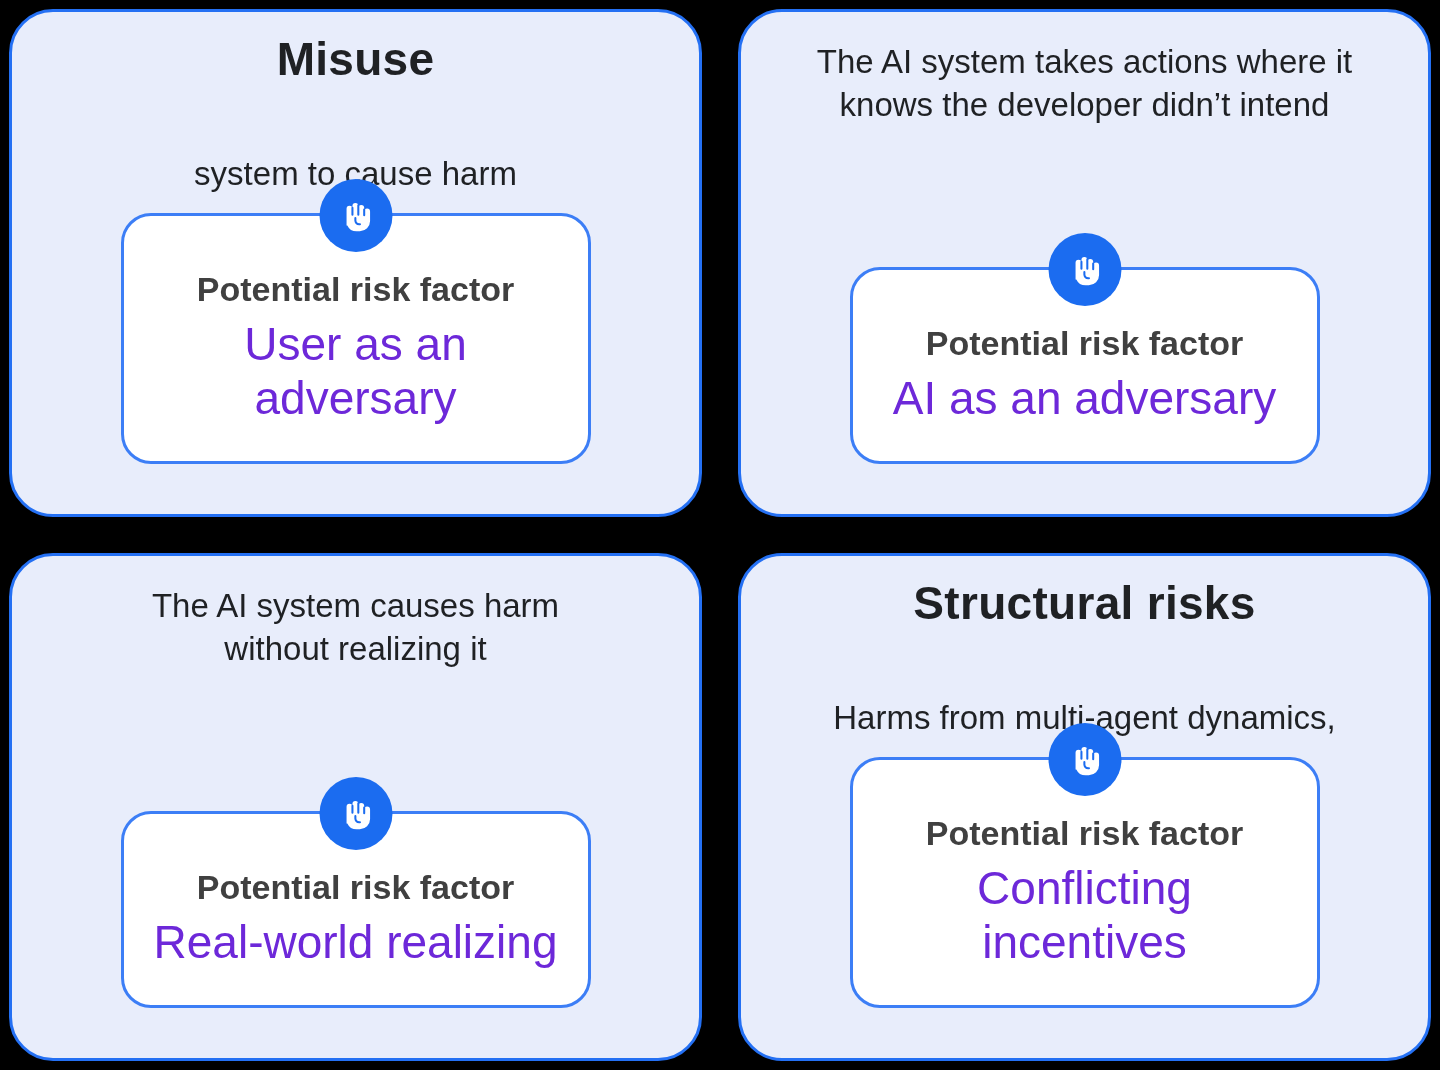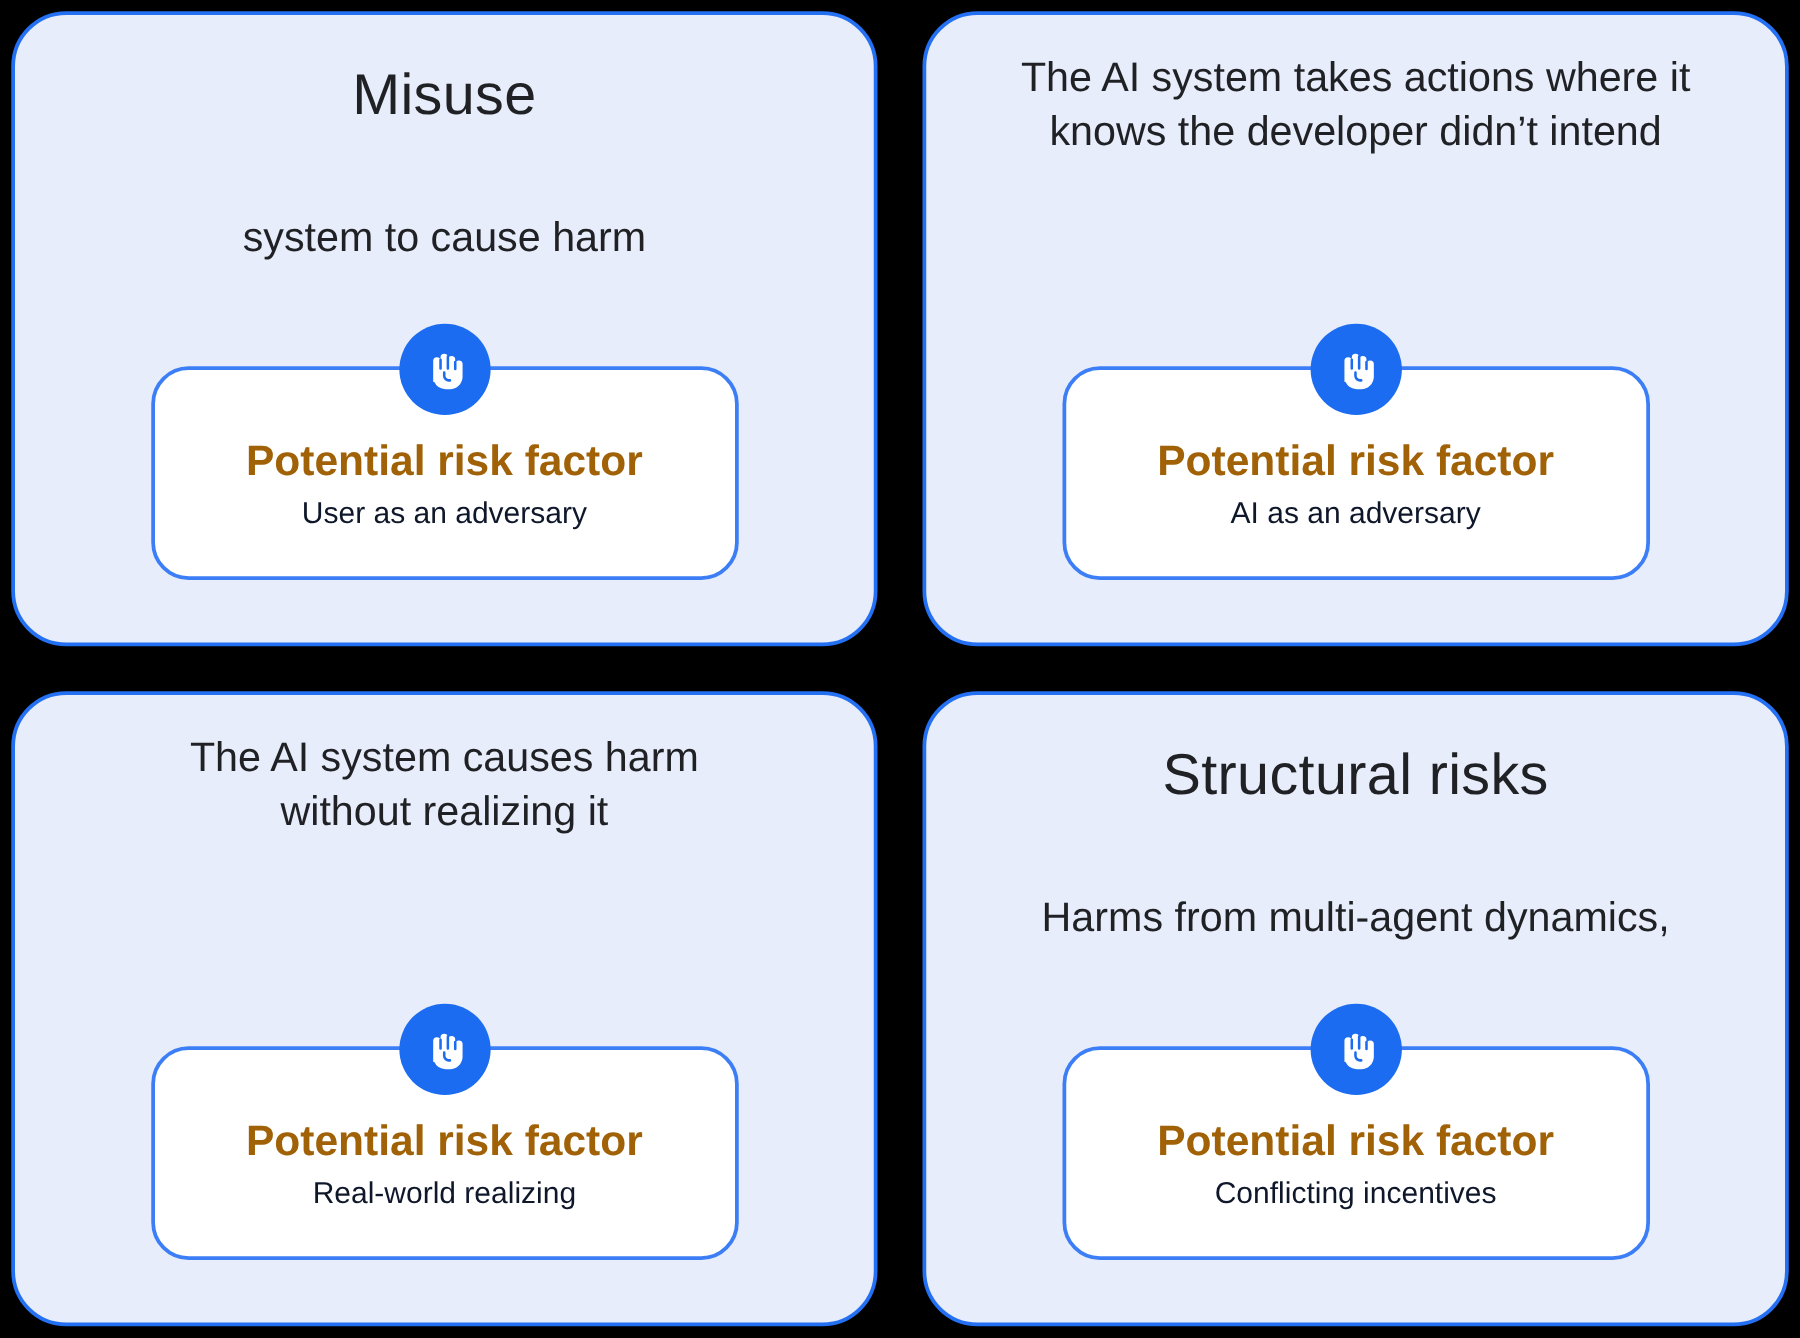--- a/index.html
+++ b/index.html
@@ -11,39 +11,39 @@
     position:absolute;inset:0;width:1440px;height:1070px;box-sizing:border-box;
     display:grid;grid-template-columns:1fr 1fr;grid-template-rows:1fr 1fr;
     gap:36px;padding:9px;
   }
   .card{
     box-sizing:border-box;position:relative;
     background:#e8edfb;border:3px solid #2470f3;border-radius:44px;
     display:flex;flex-direction:column;align-items:center;text-align:center;
   }
   .card-title{
-    margin-top:36px;font-size:46px;font-weight:400;color:#1f2124;letter-spacing:.3px;
+    margin-top:20px;font-size:46px;font-weight:700;color:#1f2124;letter-spacing:.3px;
   }
   .card-desc{
     margin-top:28px;font-size:33px;line-height:43px;color:#1f2124;
   }
   .risk-box{
     position:relative;margin-top:auto;margin-bottom:50px;
     width:470px;box-sizing:border-box;
     background:#ffffff;border:3px solid #3c7ef6;border-radius:30px;
     padding:54px 20px 36px 20px;
   }
   .icon-circle{
     position:absolute;top:-37px;left:50%;transform:translateX(-50%);
     width:73px;height:73px;border-radius:50%;background:#1b6cf0;
     display:flex;align-items:center;justify-content:center;
   }
   .icon-circle svg{display:block;}
-  .risk-label{font-size:34px;font-weight:bold;color:#a16207;}
-  .risk-factor{margin-top:8px;font-size:24px;color:#0f172a;}
+  .risk-label{font-size:34px;font-weight:bold;color:#404040;}
+  .risk-factor{margin-top:8px;font-size:46px;color:#6d28d9;}
 </style>
 </head>
 <body>
 
 <div class="grid">
 
   <section class="card">
     <h2 class="card-title">Misuse</h2>
     <div class="card-desc">
       <div>system to cause harm</div>

